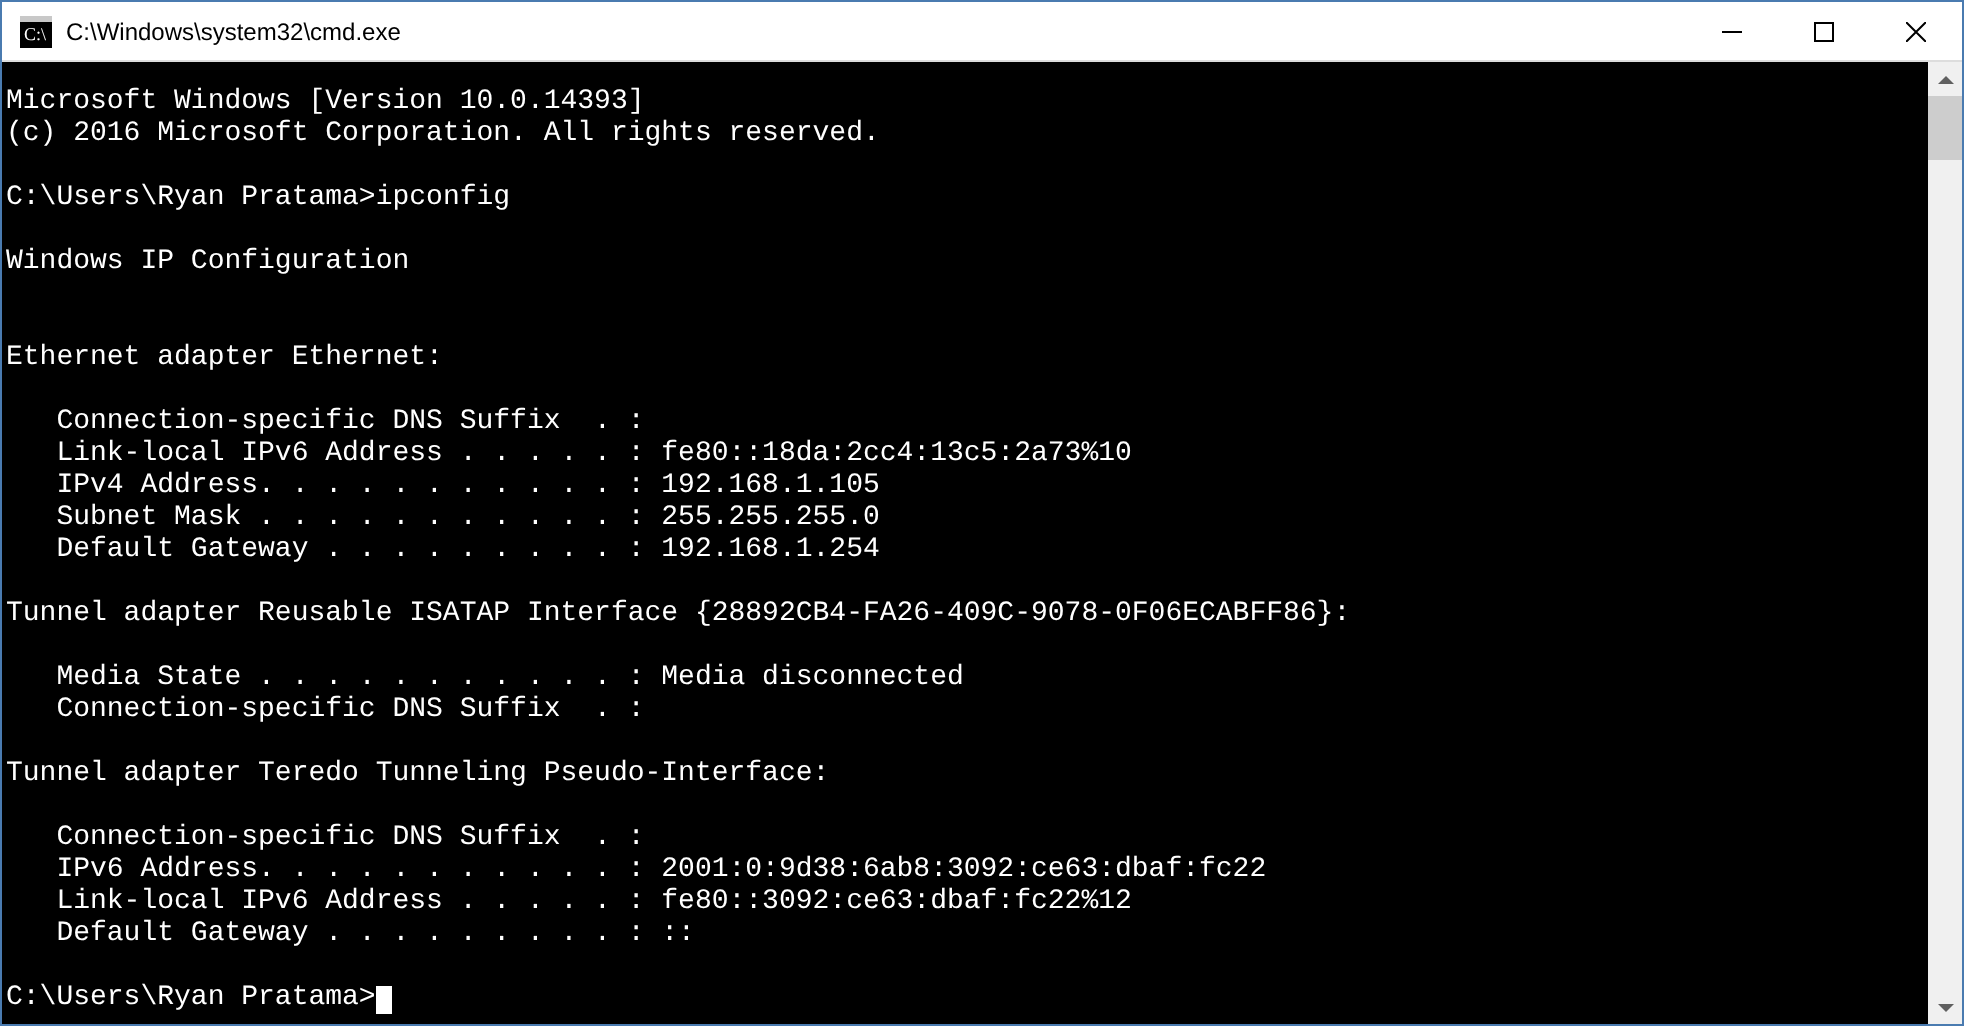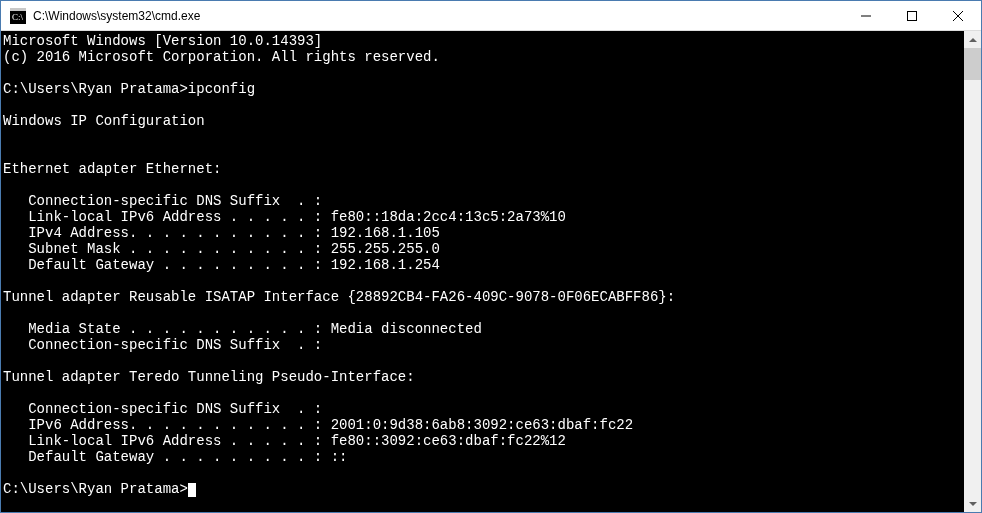--- a/index.html
+++ b/index.html
@@ -64,21 +64,21 @@
   background: #000;
   overflow: hidden;
 }
 .console {
   flex: 1;
   background: #000;
   color: #fff;
   font-family: Consolas, 'Courier New', monospace;
   font-size: 14px;
   line-height: 16px;
-  padding: 2px 0 0 2px;
+  padding: 12px 0 0 2px;
   white-space: pre;
   overflow: hidden;
 }
 .scrollbar {
   width: 17px;
   background: #f0f0f0;
   display: flex;
   flex-direction: column;
 }
 .scroll-arrow {

